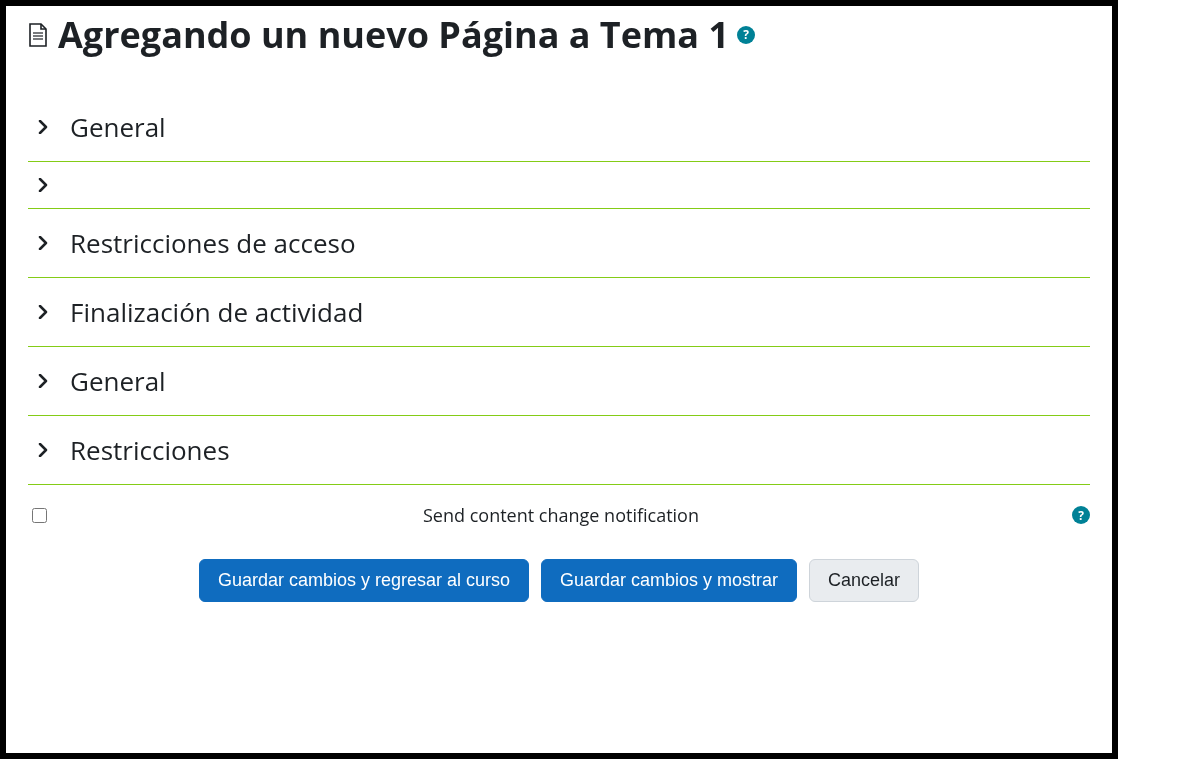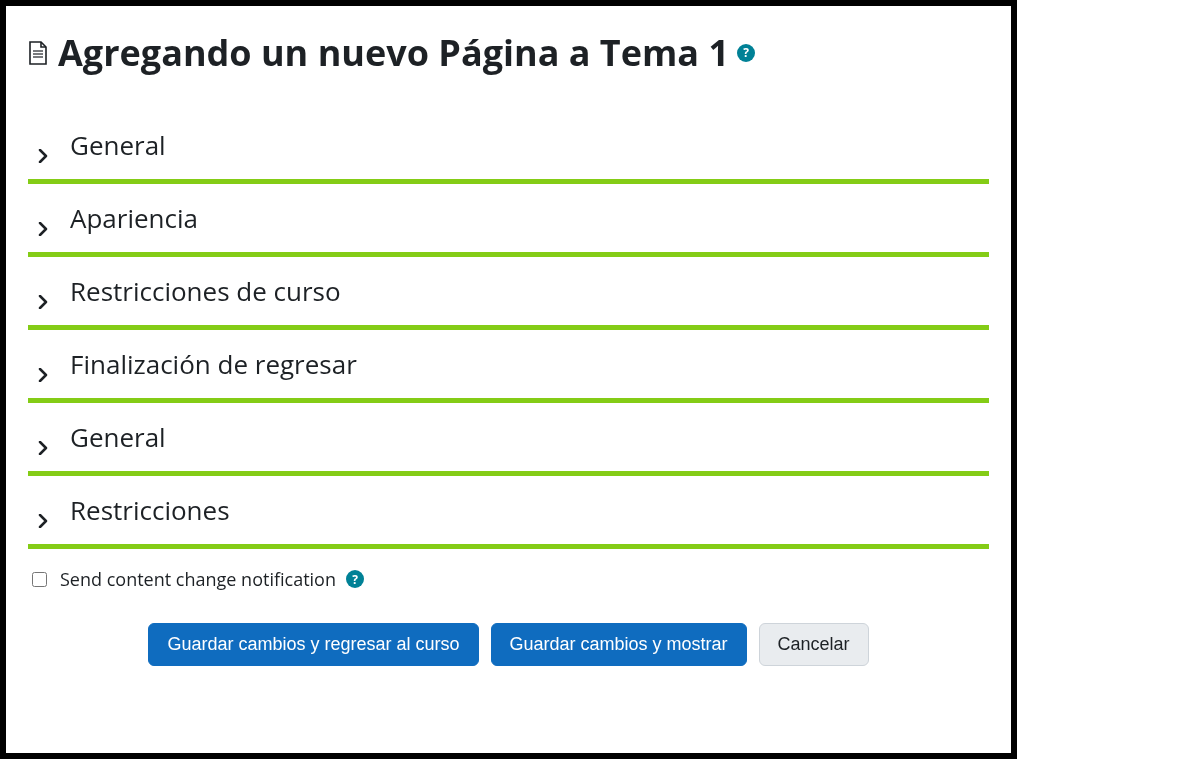--- a/index.html
+++ b/index.html
@@ -4,24 +4,24 @@
 <style>
   * { box-sizing: border-box; }
   body {
     margin: 0;
     padding: 0;
     font-family: "Segoe UI", "Open Sans", Arial, sans-serif;
     background: #fff;
     color: #1d2125;
   }
   .frame {
-    width: 1017px;
+    width: 1118px;
     height: 759px;
     border: 6px solid #000;
-    padding: 22px 22px 22px 22px;
+    padding: 4px 22px 22px 22px;
     background: #fff;
     position: relative;
   }
   .page-title {
     display: flex;
     align-items: center;
     gap: 10px;
     margin: 0 0 34px 0;
   }
   .page-title h2 {
@@ -51,40 +51,40 @@
     font-weight: 700;
     cursor: pointer;
   }
   .help-icon.teal { background: #008196; }
   .sections {
     margin: 0;
     padding: 0;
   }
   .section-row {
     display: flex;
-    align-items: flex-end;
+    align-items: center;
     gap: 20px;
     padding: 16px 8px;
-    border-bottom: 5px solid #84cc16;
+    border-bottom: 1px solid #84cc16;
     cursor: pointer;
   }
   .section-row .chevron {
     display: inline-flex;
     align-items: center;
   }
   .section-row .chevron svg { display: block; }
   .section-row .label {
     font-size: 26px;
     font-weight: 400;
     color: #1d2125;
   }
   .notify-row {
     display: flex;
     align-items: center;
-    justify-content: flex-start;
+    justify-content: space-between;
     gap: 10px;
     padding: 18px 0 28px 0;
     font-size: 18px;
     color: #1d2125;
   }
   .notify-row input[type="checkbox"] {
     width: 15px;
     height: 15px;
     cursor: pointer;
   }
@@ -151,40 +151,39 @@
       <span class="label">General</span>
     </div>
 
 
     <div class="section-row">
       <span class="chevron">
         <svg width="14" height="14" viewBox="0 0 14 14">
             <path d="M4 1 L10 7 L4 13" fill="none" stroke="#1d2125" stroke-width="2.5" stroke-linecap="round" stroke-linejoin="round"></path>
           </svg>
       </span>
-      <span class="label">Apariencia</span>
-    </div>
-
-
-    <div class="section-row">
-      <span class="chevron">
-        <svg width="14" height="14" viewBox="0 0 14 14">
-            <path d="M4 1 L10 7 L4 13" fill="none" stroke="#1d2125" stroke-width="2.5" stroke-linecap="round" stroke-linejoin="round"></path>
-          </svg>
-      </span>
-      <span class="label">Restricciones de curso</span>
-    </div>
-
-    <div class="section-row">
-      <span class="chevron">
-        <svg width="14" height="14" viewBox="0 0 14 14">
-            <path d="M4 1 L10 7 L4 13" fill="none" stroke="#1d2125" stroke-width="2.5" stroke-linecap="round" stroke-linejoin="round"></path>
-          </svg>
-      </span>
-      <span class="label">Finalización de regresar</span>
+    </div>
+
+
+    <div class="section-row">
+      <span class="chevron">
+        <svg width="14" height="14" viewBox="0 0 14 14">
+            <path d="M4 1 L10 7 L4 13" fill="none" stroke="#1d2125" stroke-width="2.5" stroke-linecap="round" stroke-linejoin="round"></path>
+          </svg>
+      </span>
+      <span class="label">Restricciones de acceso</span>
+    </div>
+
+    <div class="section-row">
+      <span class="chevron">
+        <svg width="14" height="14" viewBox="0 0 14 14">
+            <path d="M4 1 L10 7 L4 13" fill="none" stroke="#1d2125" stroke-width="2.5" stroke-linecap="round" stroke-linejoin="round"></path>
+          </svg>
+      </span>
+      <span class="label">Finalización de actividad</span>
     </div>
 
     <div class="section-row">
       <span class="chevron">
         <svg width="14" height="14" viewBox="0 0 14 14">
             <path d="M4 1 L10 7 L4 13" fill="none" stroke="#1d2125" stroke-width="2.5" stroke-linecap="round" stroke-linejoin="round"></path>
           </svg>
       </span>
       <span class="label">General</span>
     </div>

